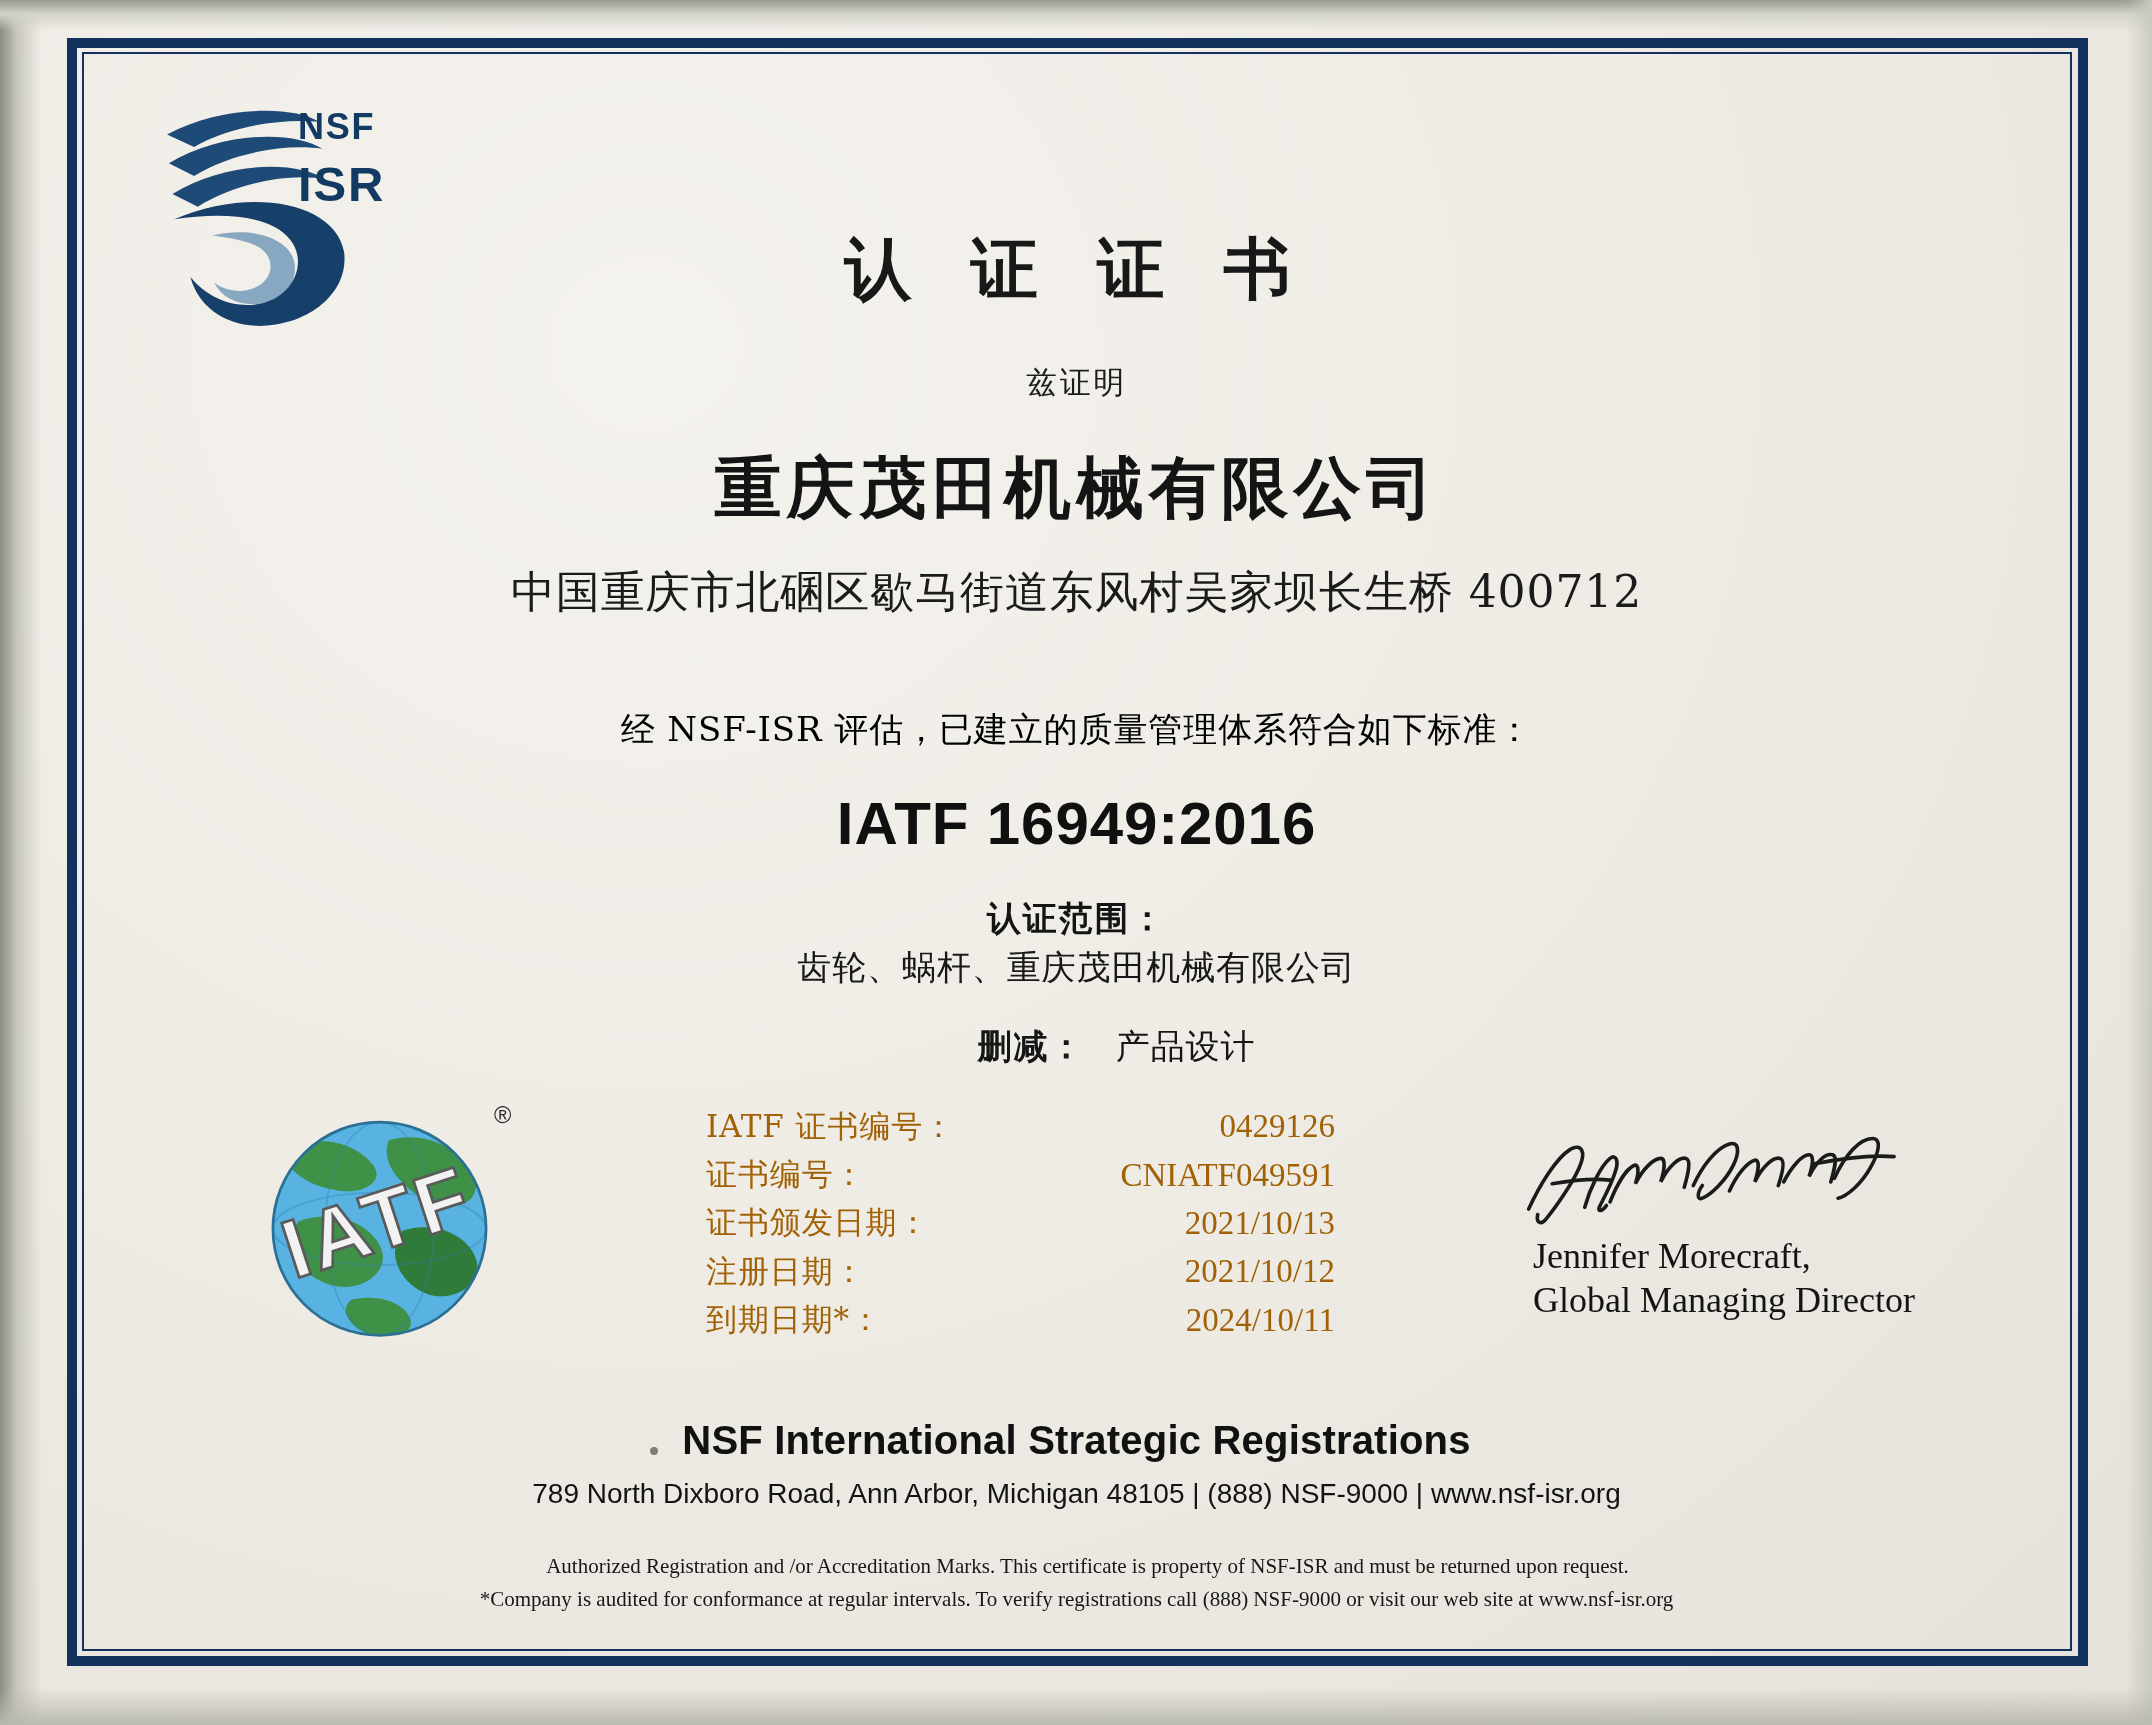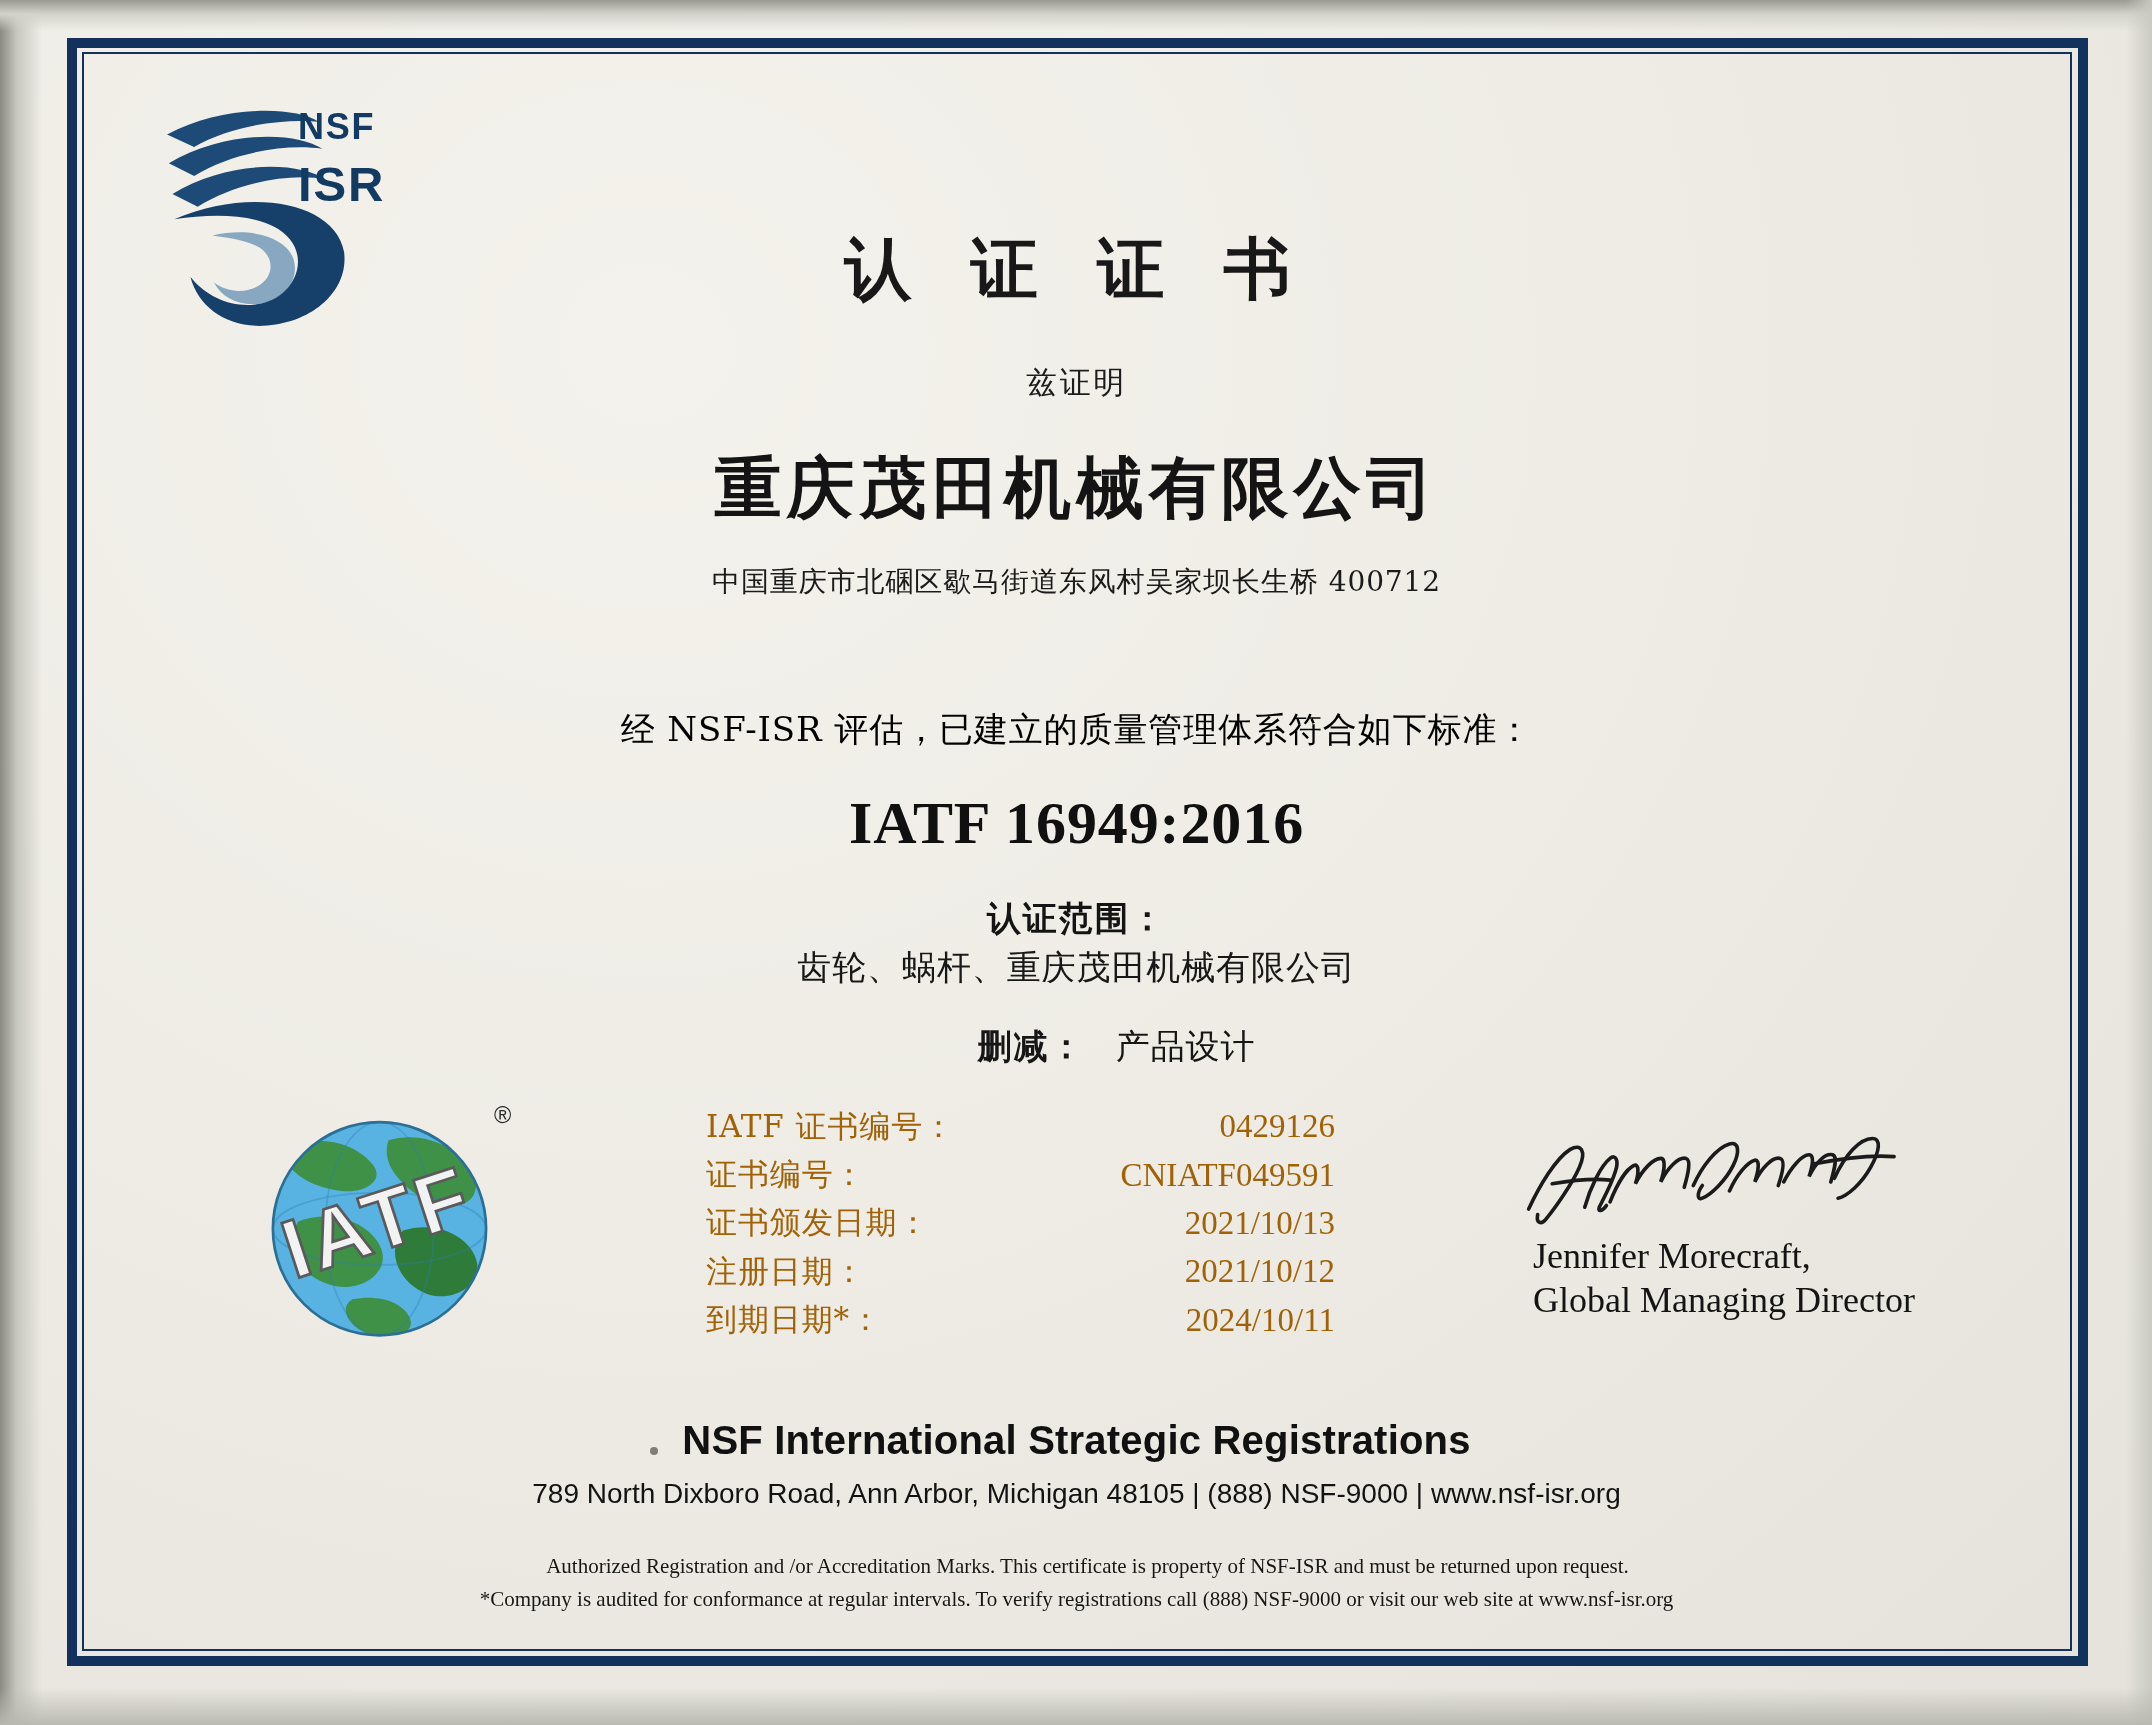--- a/index.html
+++ b/index.html
@@ -137,38 +137,38 @@
     font-weight: bold;
     font-size: 67px;
     letter-spacing: 5.4px;
     color: #141414;
   }
   #company-address {
     position: absolute;
     left: 0; top: 563px; width: 2153px;
     text-align: center;
     font-family: "DejaVu Serif", serif;
-    font-size: 28px;
+    font-size: 44px;
     letter-spacing: 0.9px;
     color: #1b1b1b;
   }
   #statement {
     position: absolute;
     left: 0; top: 707px; width: 2153px;
     text-align: center;
     font-family: "DejaVu Serif", serif;
     font-size: 34px;
     letter-spacing: 0.9px;
     color: #000000;
   }
   #standard {
     position: absolute;
     left: 0; top: 789px; width: 2153px;
     text-align: center;
-    font-family: Liberation Serif, serif;
+    font-family: Liberation Sans, sans-serif;
     font-weight: bold;
     font-size: 60px;
     letter-spacing: 0.9px;
     color: #101010;
   }
   #scope-label {
     position: absolute;
     left: 0; top: 896px; width: 2153px;
     text-align: center;
     font-family: "DejaVu Serif", serif;

